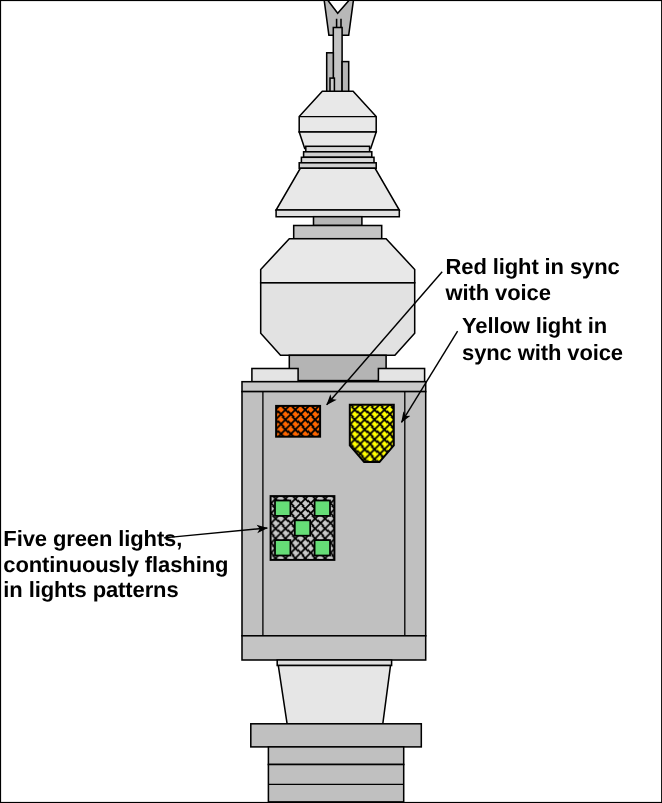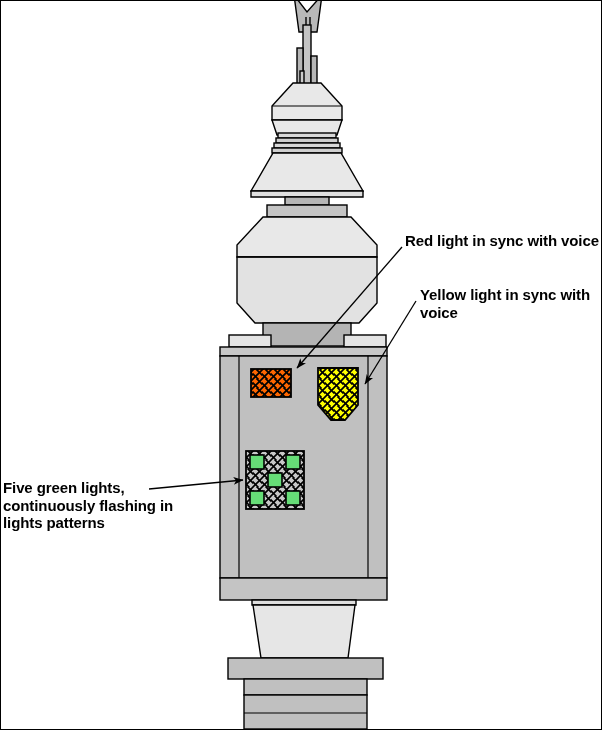--- a/index.html
+++ b/index.html
@@ -9,21 +9,21 @@
     font-family:"Liberation Sans", sans-serif;
     border:1px solid #000;box-sizing:border-box;
   }
   #stage{position:absolute;inset:0;}
   svg#scene{position:absolute;left:0;top:0;width:602px;height:730px;display:block;}
 
   .callout{
     position:absolute;
     font-family:"Liberation Sans", sans-serif;
     font-weight:bold;
-    font-size:15px;
+    font-size:20px;
     line-height:1.18;
     color:#000000;
     white-space:pre-line;
     letter-spacing:-0.1px;
   }
   #label-red{ left:404px; top:231px; width:196px; }
   #label-yellow{ left:419px; top:285px; width:182px; }
   #label-green{ left:2px; top:478px; width:212px; }
 </style>
 </head>

